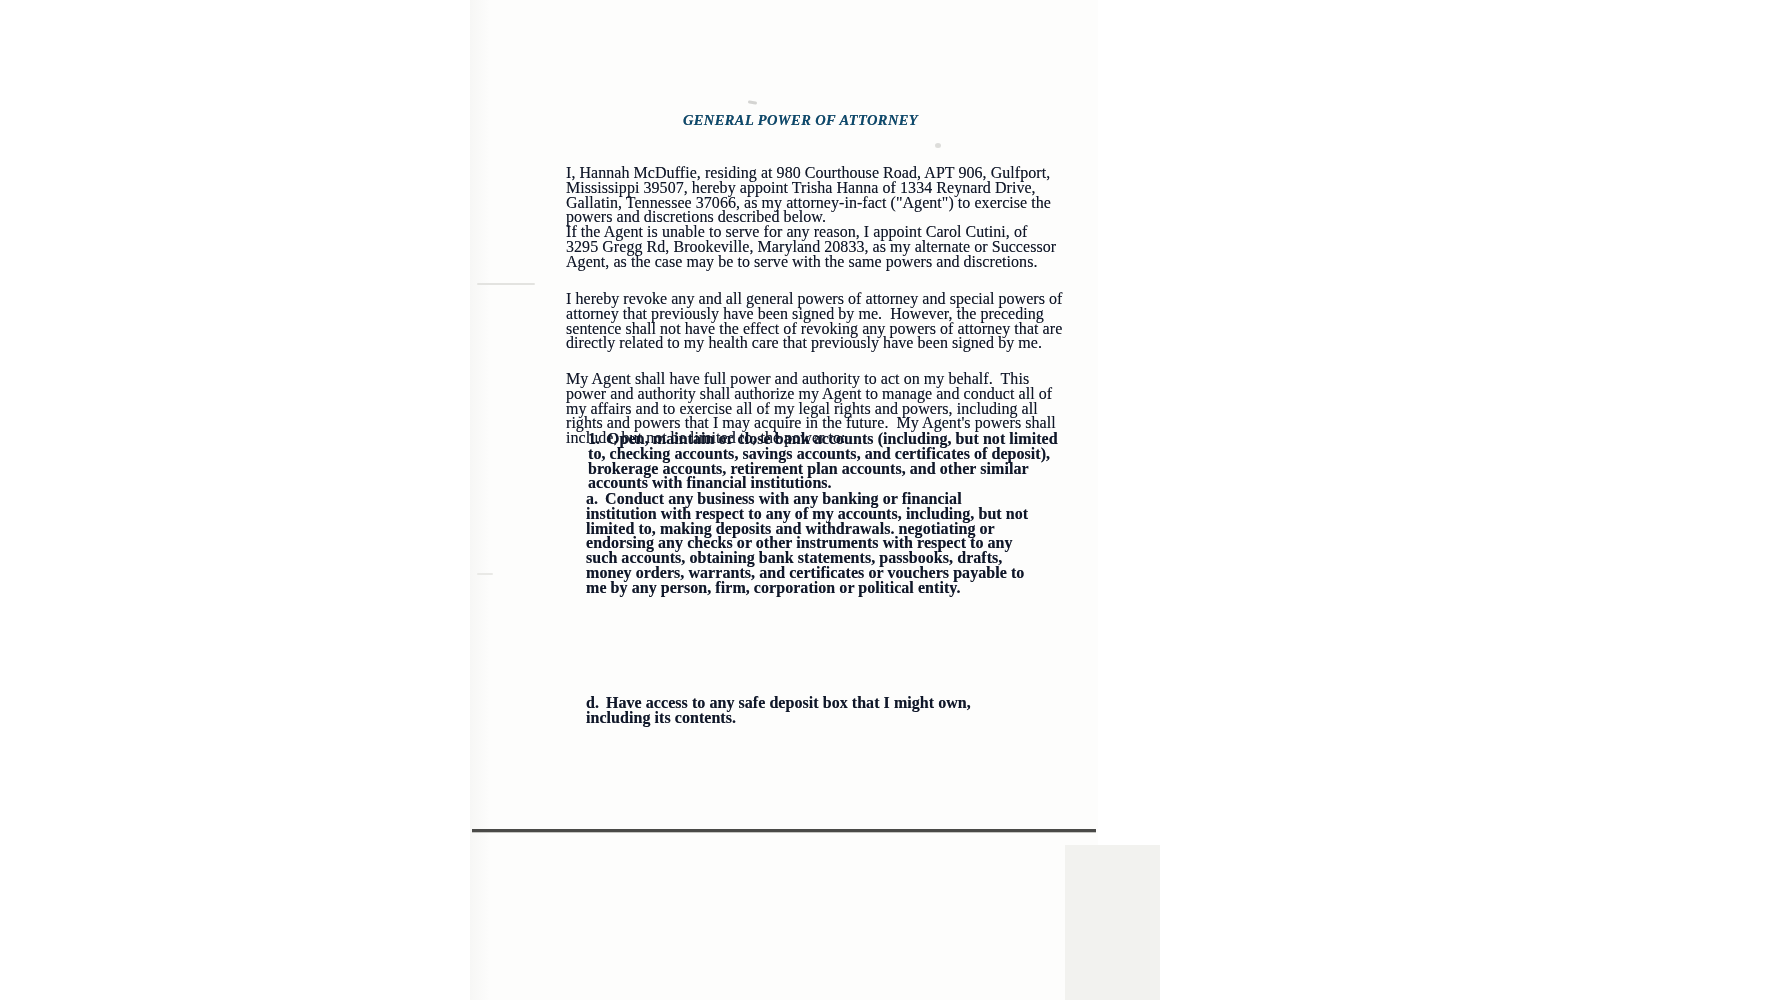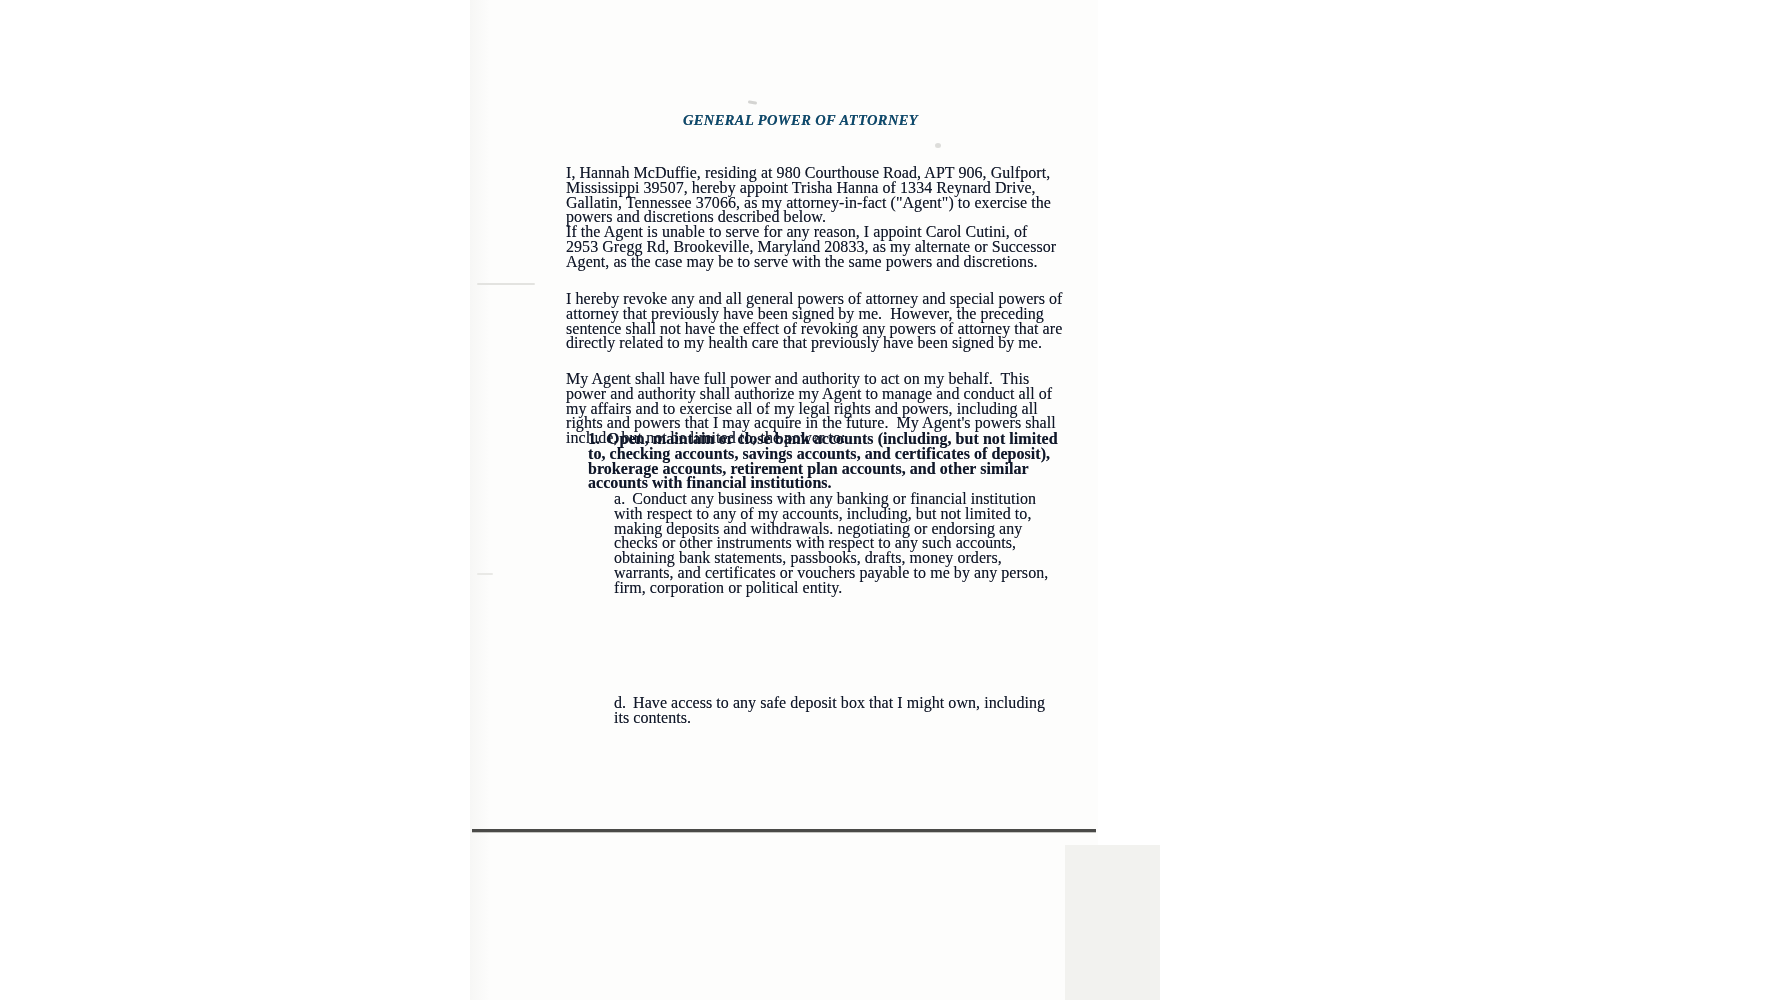--- a/index.html
+++ b/index.html
@@ -44,21 +44,21 @@
     width: 497px;
     font-size: 16px;
     line-height: 14.8px;
     color: #0f172a;
     text-shadow: 0 0 0.5px rgba(25,25,30,0.5);
     white-space: pre-wrap;
     letter-spacing: 0.05px;
     margin-left: 26px;
   }
   .item-l1 { left: 562px; width: 470px; font-weight: bold; }
-  .item-l2 { left: 588px; width: 443px; }
+  .item-l2 { left: 560px; width: 443px; font-weight: bold; }
   .marker { margin-right: 7px; }
 
   .bottom-rule {
     position: absolute;
     left: 472px; top: 829px;
     width: 624px; height: 3px;
     background: #4a4a48;
     box-shadow: 0 1px 0 rgba(130,130,125,0.45);
   }
 
@@ -75,21 +75,21 @@
 
 <div class="scan-area">
 
   <div class="page"></div>
   <div class="page-left-shade"></div>
 
   <h1 class="doc-title">GENERAL POWER OF ATTORNEY</h1>
 
   <p class="para" style="top:166px">I, Hannah McDuffie, residing at 980 Courthouse Road, APT 906, Gulfport, Mississippi 39507, hereby appoint Trisha Hanna of 1334 Reynard Drive, Gallatin, Tennessee 37066, as my attorney-in-fact ("Agent") to exercise the powers and discretions described below.</p>
 
-  <p class="para" style="top:225px">If the Agent is unable to serve for any reason, I appoint Carol Cutini, of 2953 Gregg Rd, Brookeville, Maryland 20833, as my alternate or Successor Agent, as the case may be to serve with the same powers and discretions.</p>
+  <p class="para" style="top:225px">If the Agent is unable to serve for any reason, I appoint Carol Cutini, of 3295 Gregg Rd, Brookeville, Maryland 20833, as my alternate or Successor Agent, as the case may be to serve with the same powers and discretions.</p>
 
   <p class="para" style="top:292px">I hereby revoke any and all general powers of attorney and special powers of attorney that previously have been signed by me.  However, the preceding sentence shall not have the effect of revoking any powers of attorney that are directly related to my health care that previously have been signed by me.</p>
 
   <p class="para" style="top:372px">My Agent shall have full power and authority to act on my behalf.  This power and authority shall authorize my Agent to manage and conduct all of my affairs and to exercise all of my legal rights and powers, including all rights and powers that I may acquire in the future.  My Agent's powers shall include, but not be limited to, the power to:</p>
 
   <p class="para item-l1" style="top:432px"><span class="marker">1.</span><span>Open, maintain or close bank accounts (including, but not limited to, checking accounts, savings accounts, and certificates of deposit), brokerage accounts, retirement plan accounts, and other similar accounts with financial institutions.</span></p>
 
   <p class="para item-l2" style="top:492px"><span class="marker">a.</span><span>Conduct any business with any banking or financial institution with respect to any of my accounts, including, but not limited to, making deposits and withdrawals. negotiating or endorsing any checks or other instruments with respect to any such accounts, obtaining bank statements, passbooks, drafts, money orders, warrants, and certificates or vouchers payable to me by any person, firm, corporation or political entity.</span></p>
 
 

